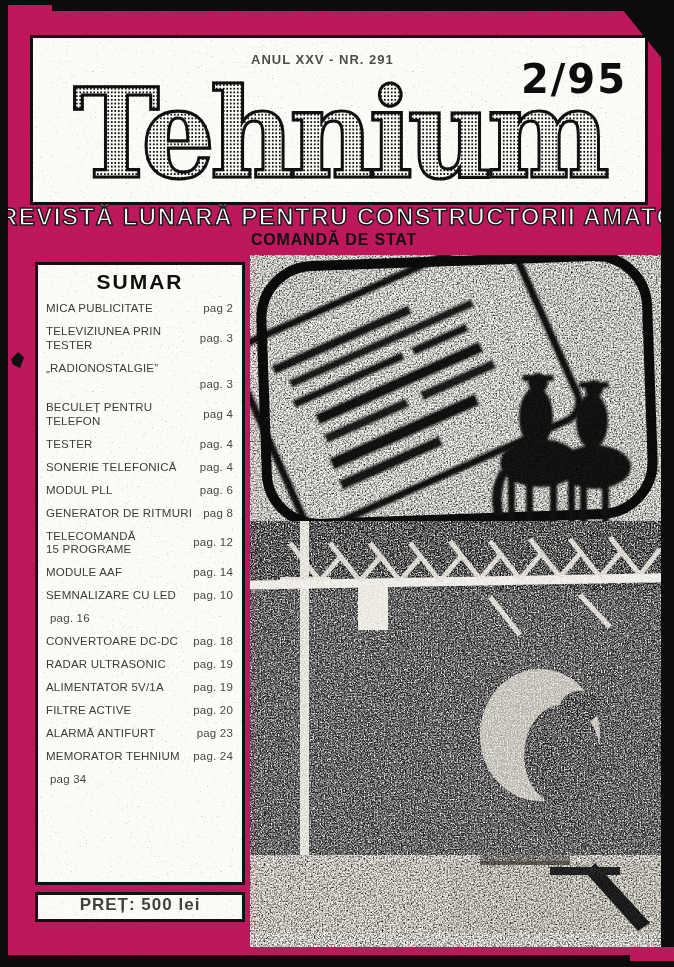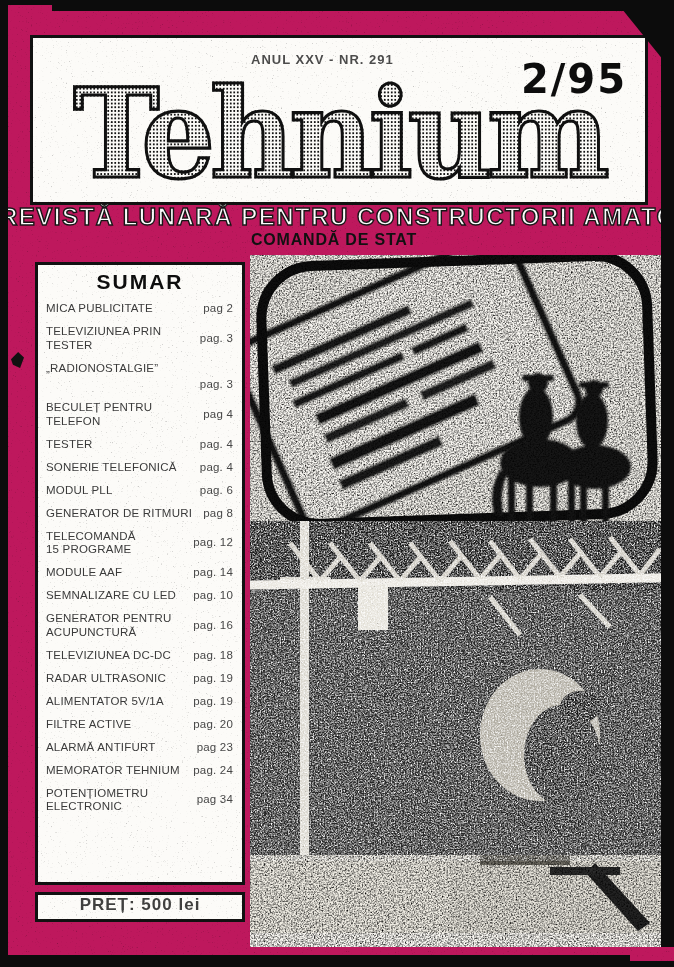--- a/index.html
+++ b/index.html
@@ -159,26 +159,24 @@
   </div>
         <div class="toc-row">
     <span class="toc-label">MODULE AAF</span>
     <span class="toc-page">pag. 14</span>
   </div>
         <div class="toc-row">
     <span class="toc-label">SEMNALIZARE CU LED</span>
     <span class="toc-page">pag. 10</span>
   </div>
         <div class="toc-row">
-    <span class="toc-label">GENERATOR PENTRU
-ACUPUNCTURĂ</span>
     <span class="toc-page">pag. 16</span>
   </div>
         <div class="toc-row">
-    <span class="toc-label">TELEVIZIUNEA DC-DC</span>
+    <span class="toc-label">CONVERTOARE DC-DC</span>
     <span class="toc-page">pag. 18</span>
   </div>
         <div class="toc-row">
     <span class="toc-label">RADAR ULTRASONIC</span>
     <span class="toc-page">pag. 19</span>
   </div>
         <div class="toc-row">
     <span class="toc-label">ALIMENTATOR 5V/1A</span>
     <span class="toc-page">pag. 19</span>
   </div>
@@ -188,22 +186,20 @@
   </div>
         <div class="toc-row">
     <span class="toc-label">ALARMĂ ANTIFURT</span>
     <span class="toc-page">pag 23</span>
   </div>
         <div class="toc-row">
     <span class="toc-label">MEMORATOR TEHNIUM</span>
     <span class="toc-page">pag. 24</span>
   </div>
         <div class="toc-row">
-    <span class="toc-label">POTENȚIOMETRU
-ELECTRONIC</span>
     <span class="toc-page">pag 34</span>
   </div>
       </div>
   </div>
 
   <div id="price-box">
     <span id="price-label">PREȚ: 500 lei</span>
   </div>
 
   <div id="art">

